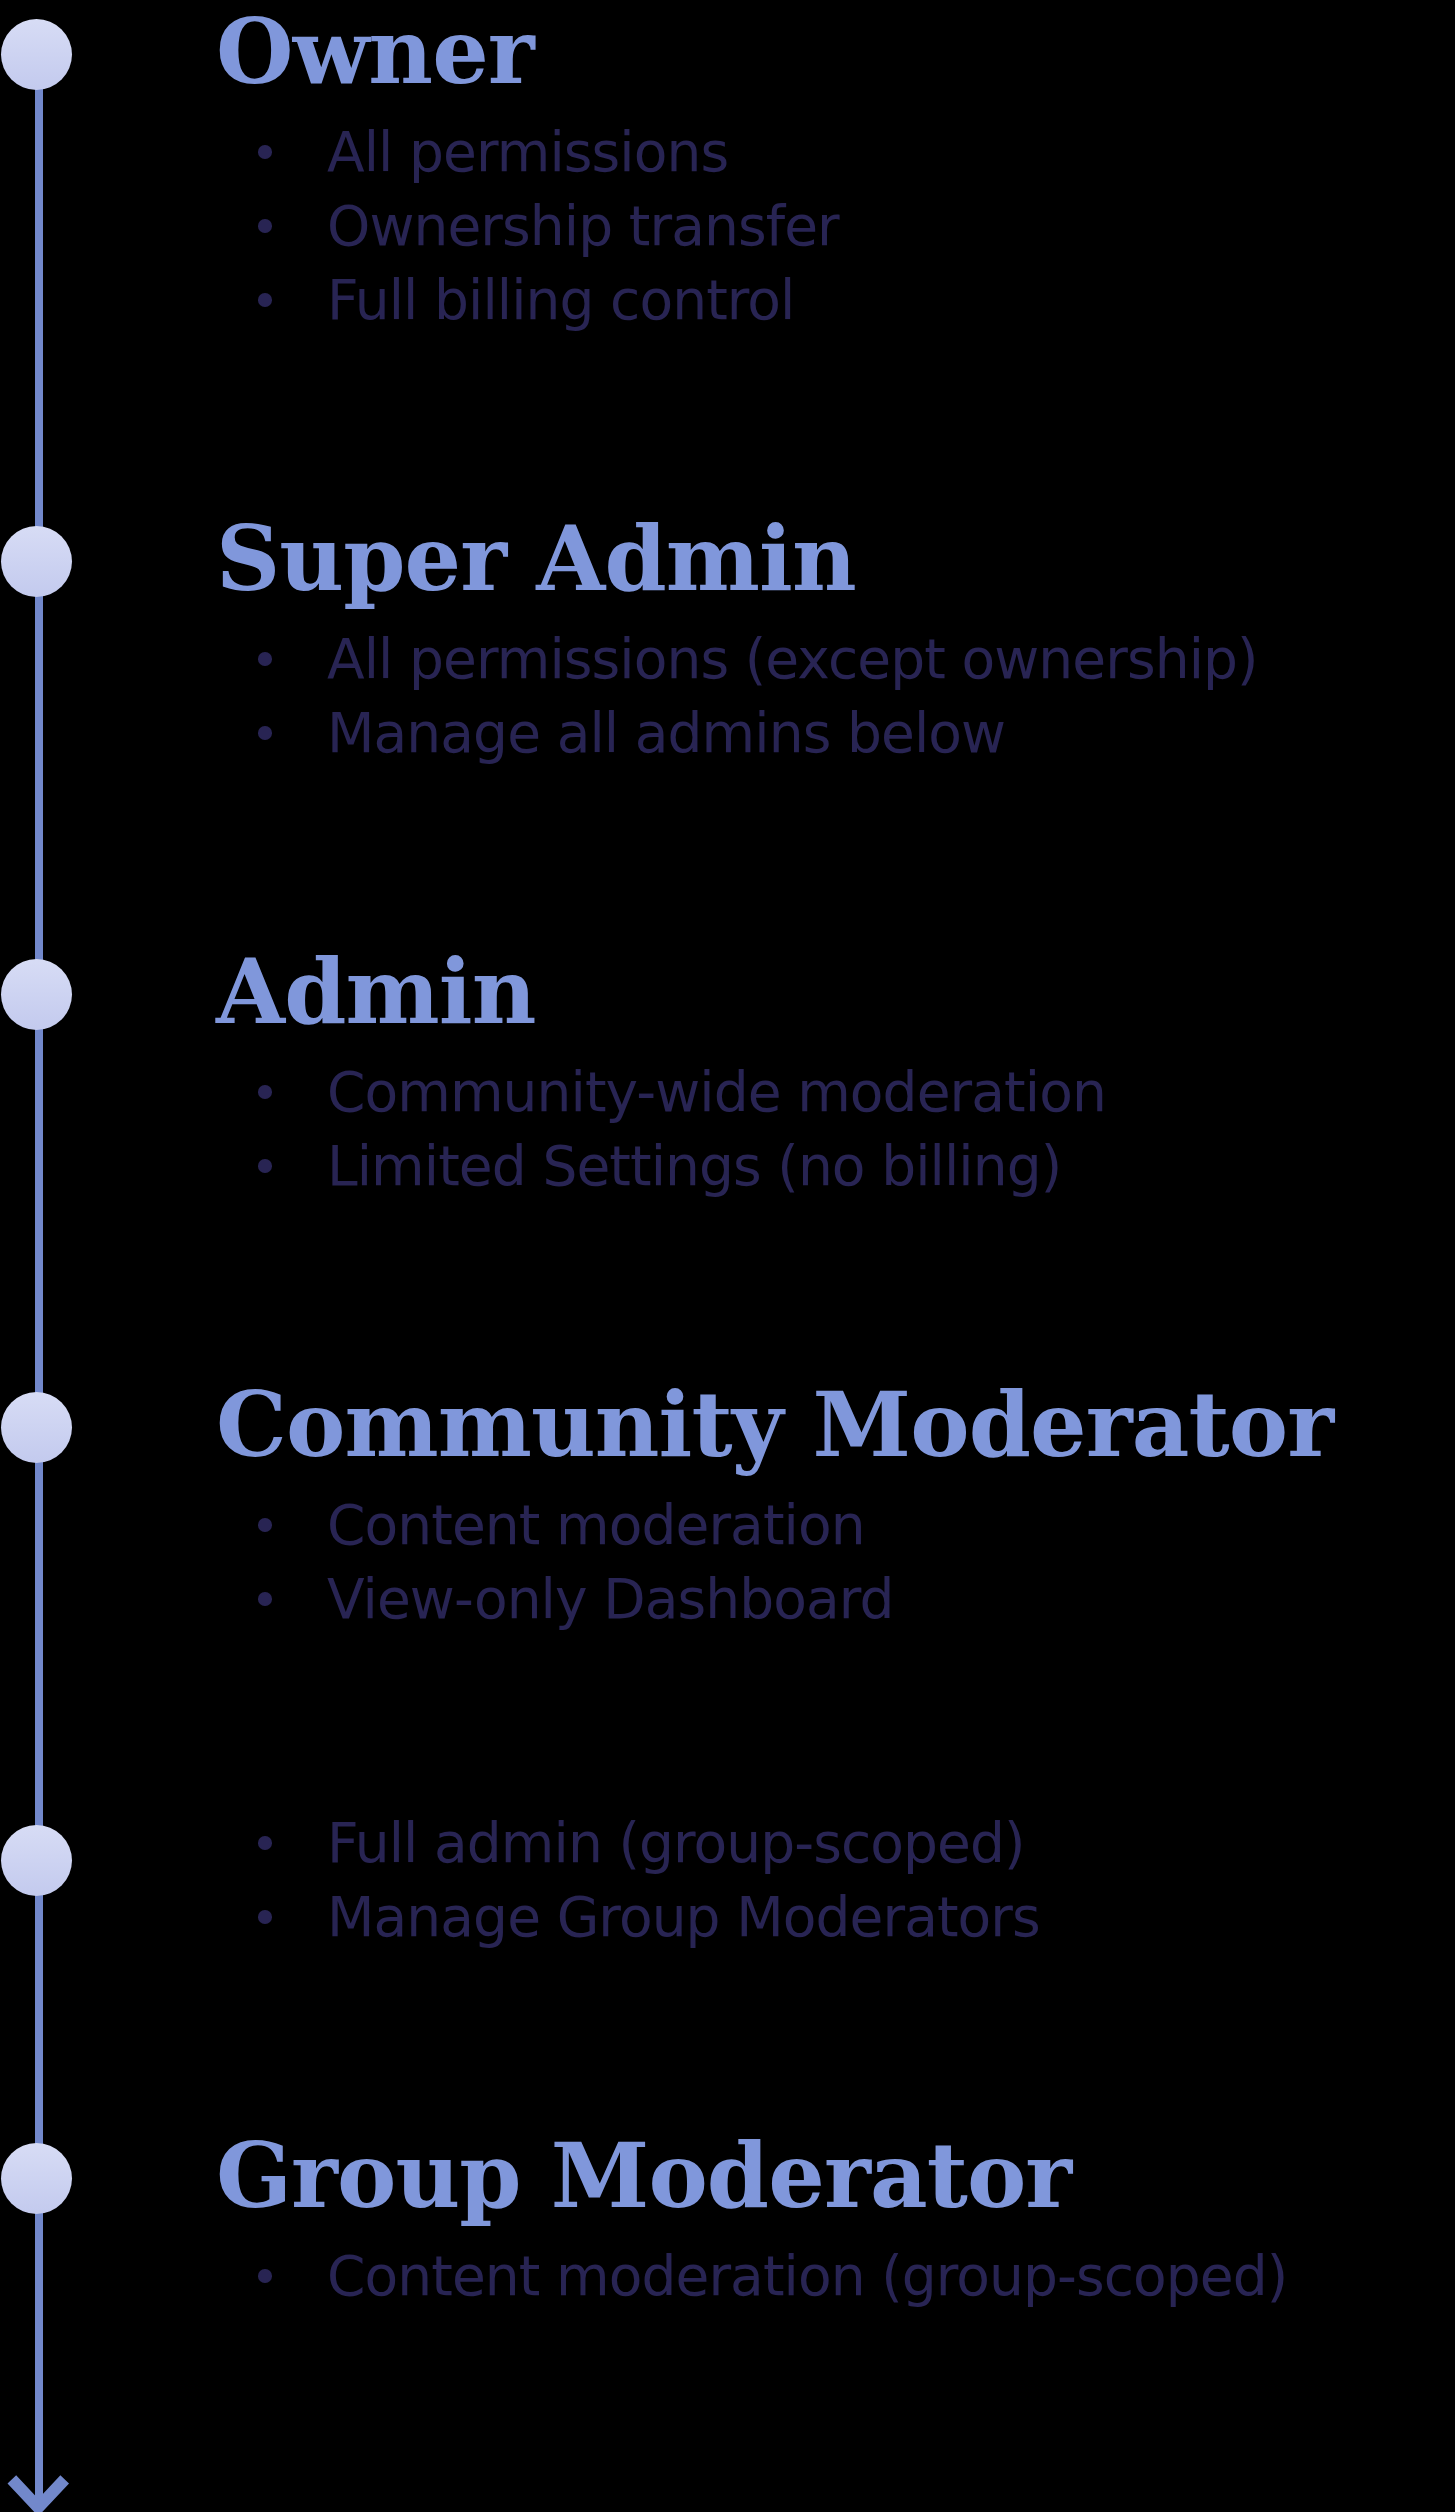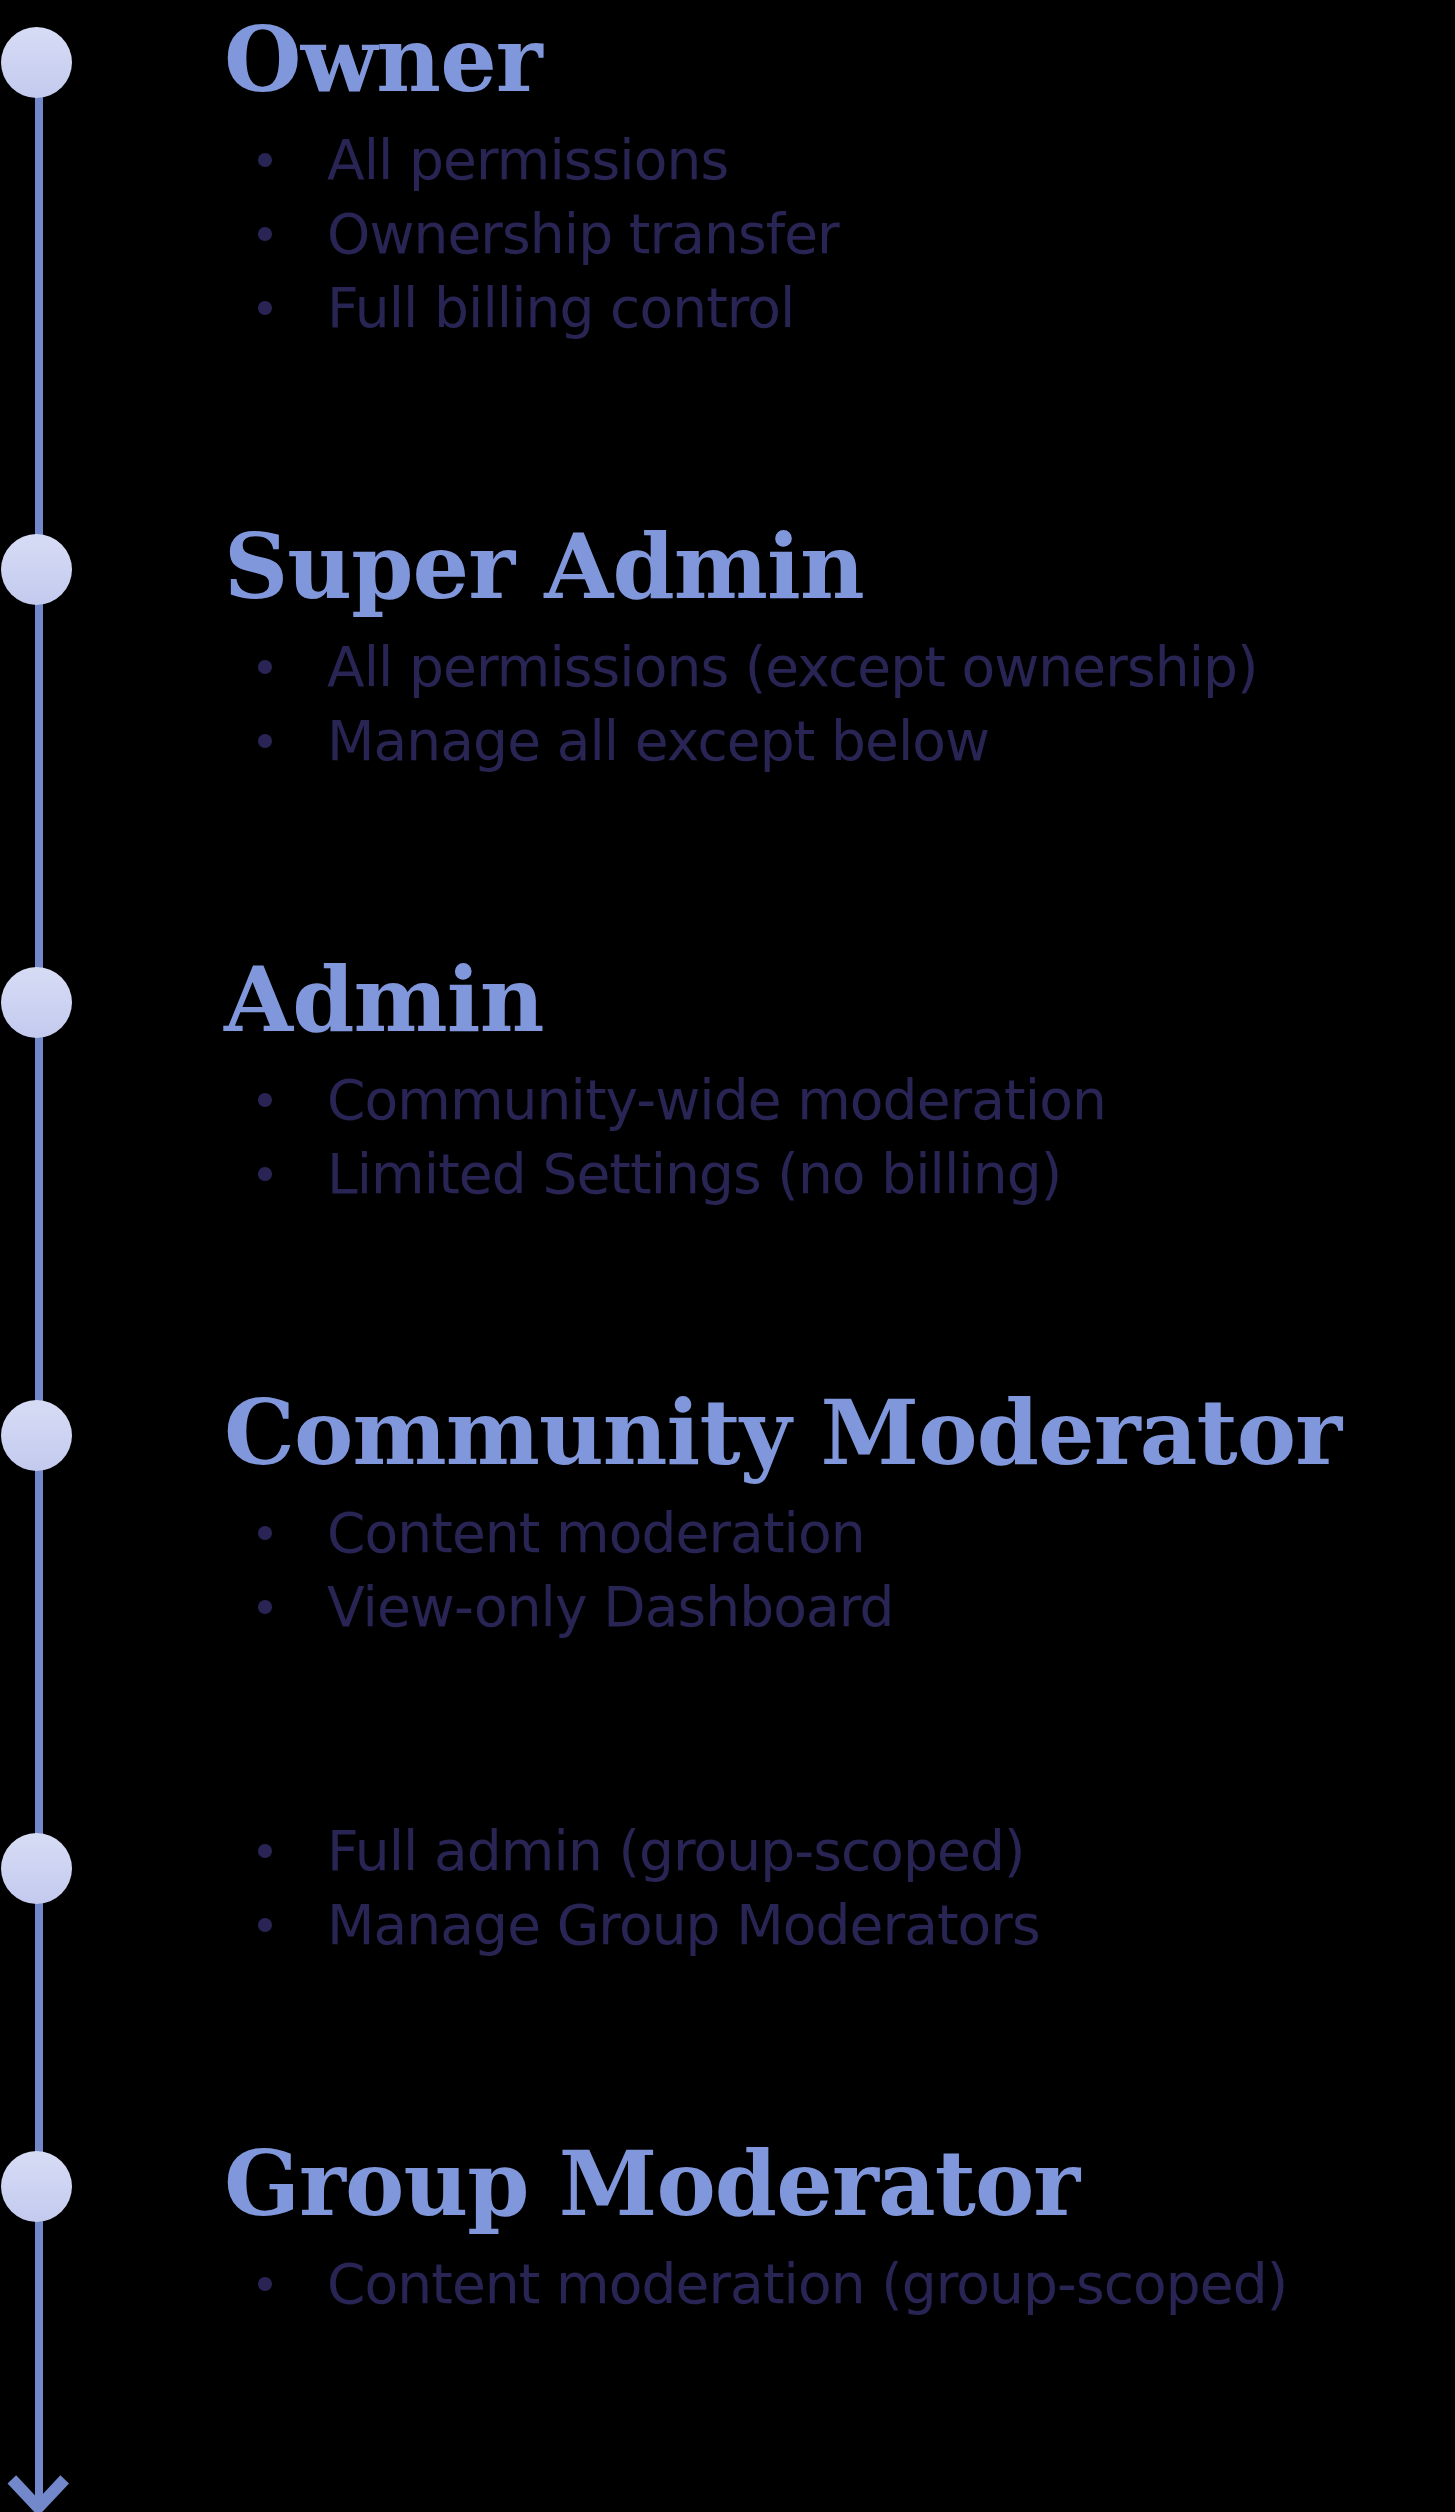--- a/index.html
+++ b/index.html
@@ -53,21 +53,21 @@
   .node {
     position: absolute;
     left: -215px;
     top: 19px;
     width: 71px;
     height: 71px;
     border-radius: 50%;
     background: linear-gradient(180deg, var(--node-top), var(--node-bottom));
   }
   h2.role-title {
-    margin: 8px;
+    margin: 0;
     font-family: "DejaVu Serif", serif;
     font-weight: bold;
     font-size: 89px;
     line-height: 103px;
     letter-spacing: -0.9px;
     color: var(--heading);
   }
   ul.perms {
     margin: 12px 0 0 0;
     padding: 0;
@@ -110,21 +110,21 @@
         <li>Ownership transfer</li>
         <li>Full billing control</li>
       </ul>
   </section>
 
   <section class="role">
     <span class="node"></span>
     <h2 class="role-title">Super Admin</h2>
     <ul class="perms">
         <li>All permissions (except ownership)</li>
-        <li>Manage all except below</li>
+        <li>Manage all admins below</li>
       </ul>
   </section>
 
   <section class="role">
     <span class="node"></span>
     <h2 class="role-title">Admin</h2>
     <ul class="perms">
         <li>Community-wide moderation</li>
         <li>Limited Settings (no billing)</li>
       </ul>

